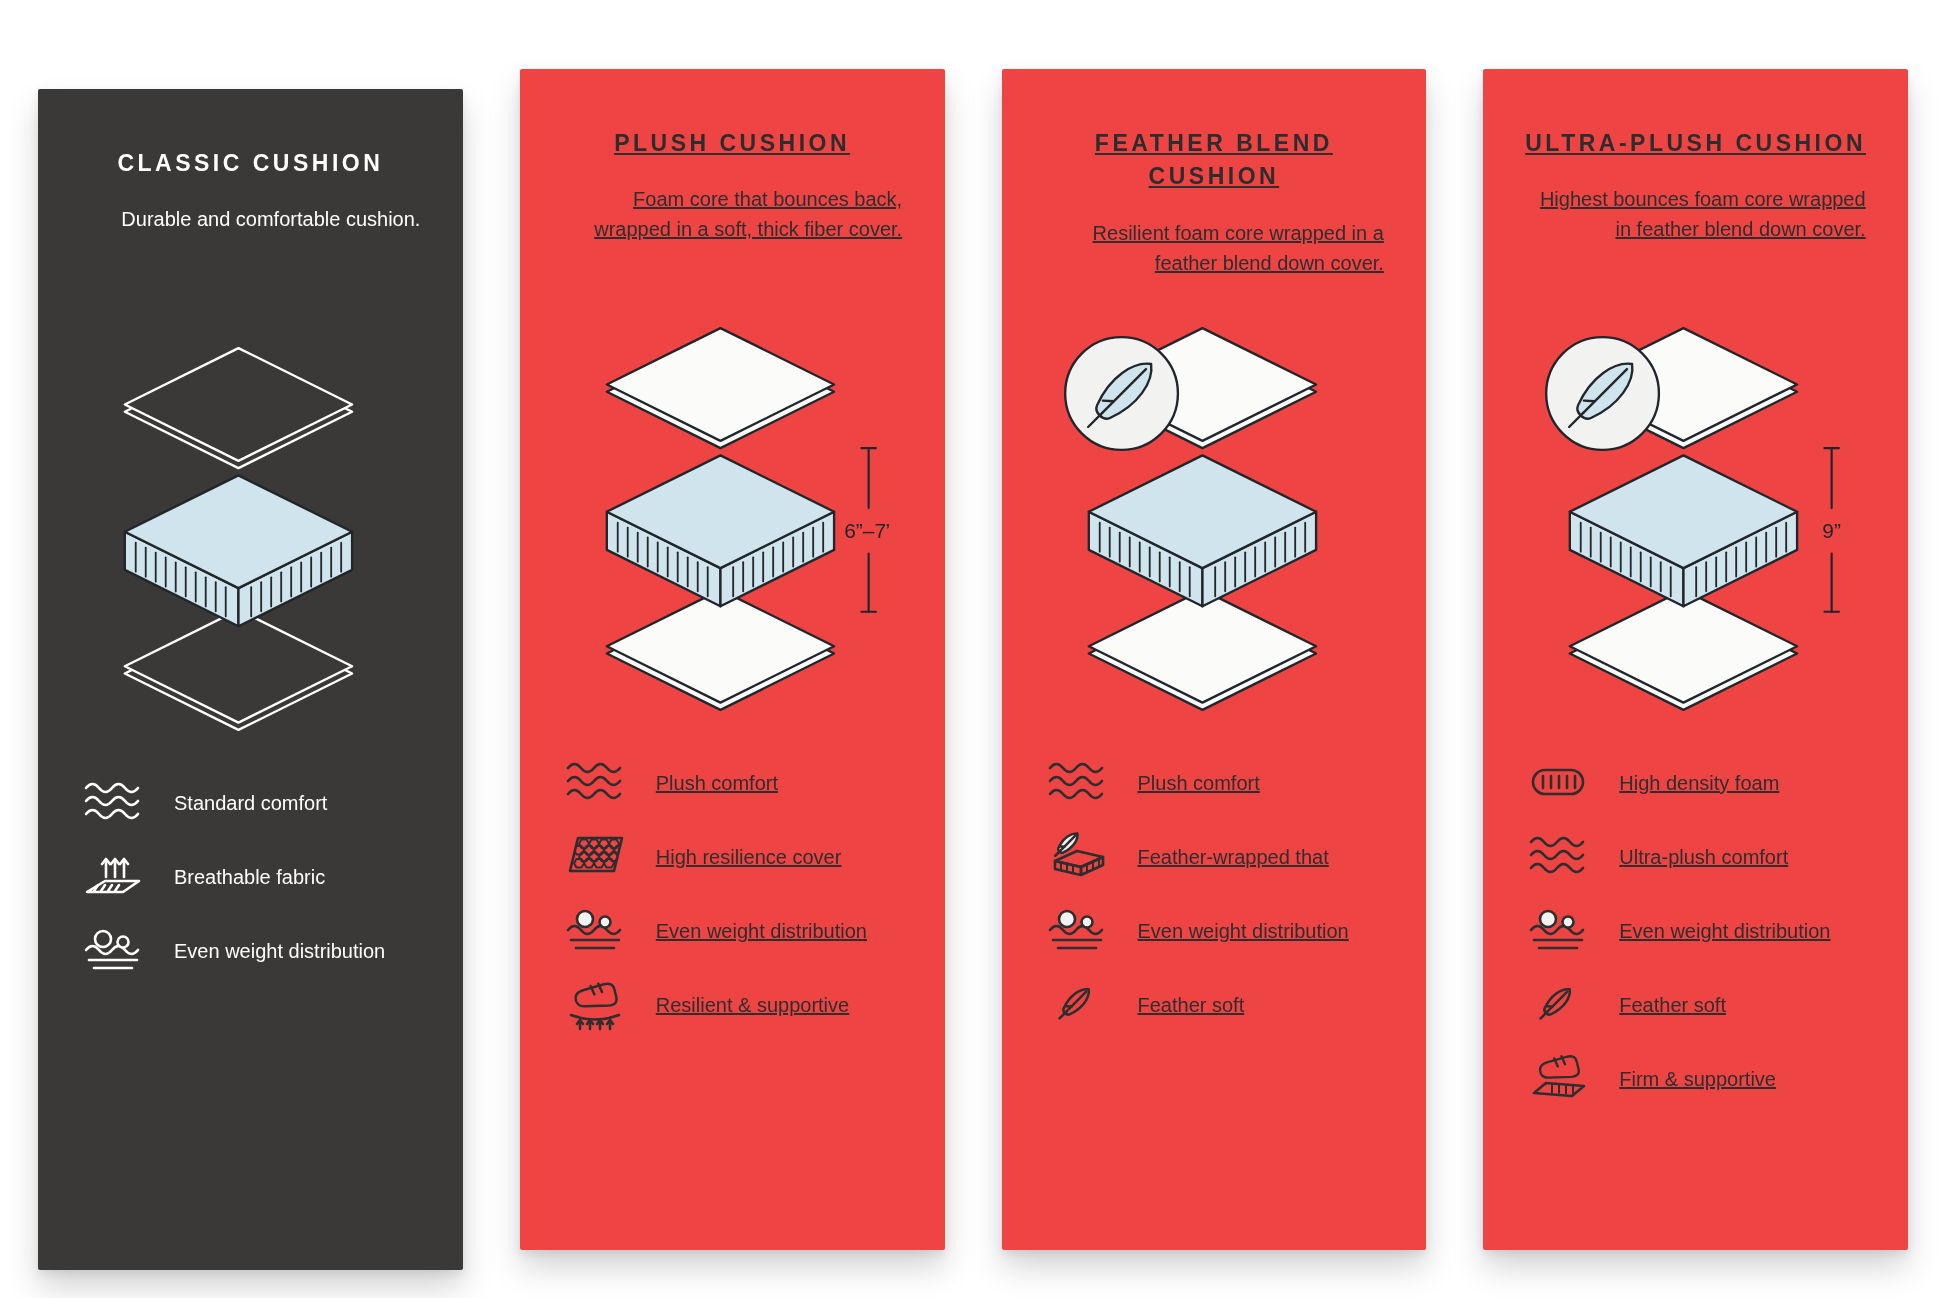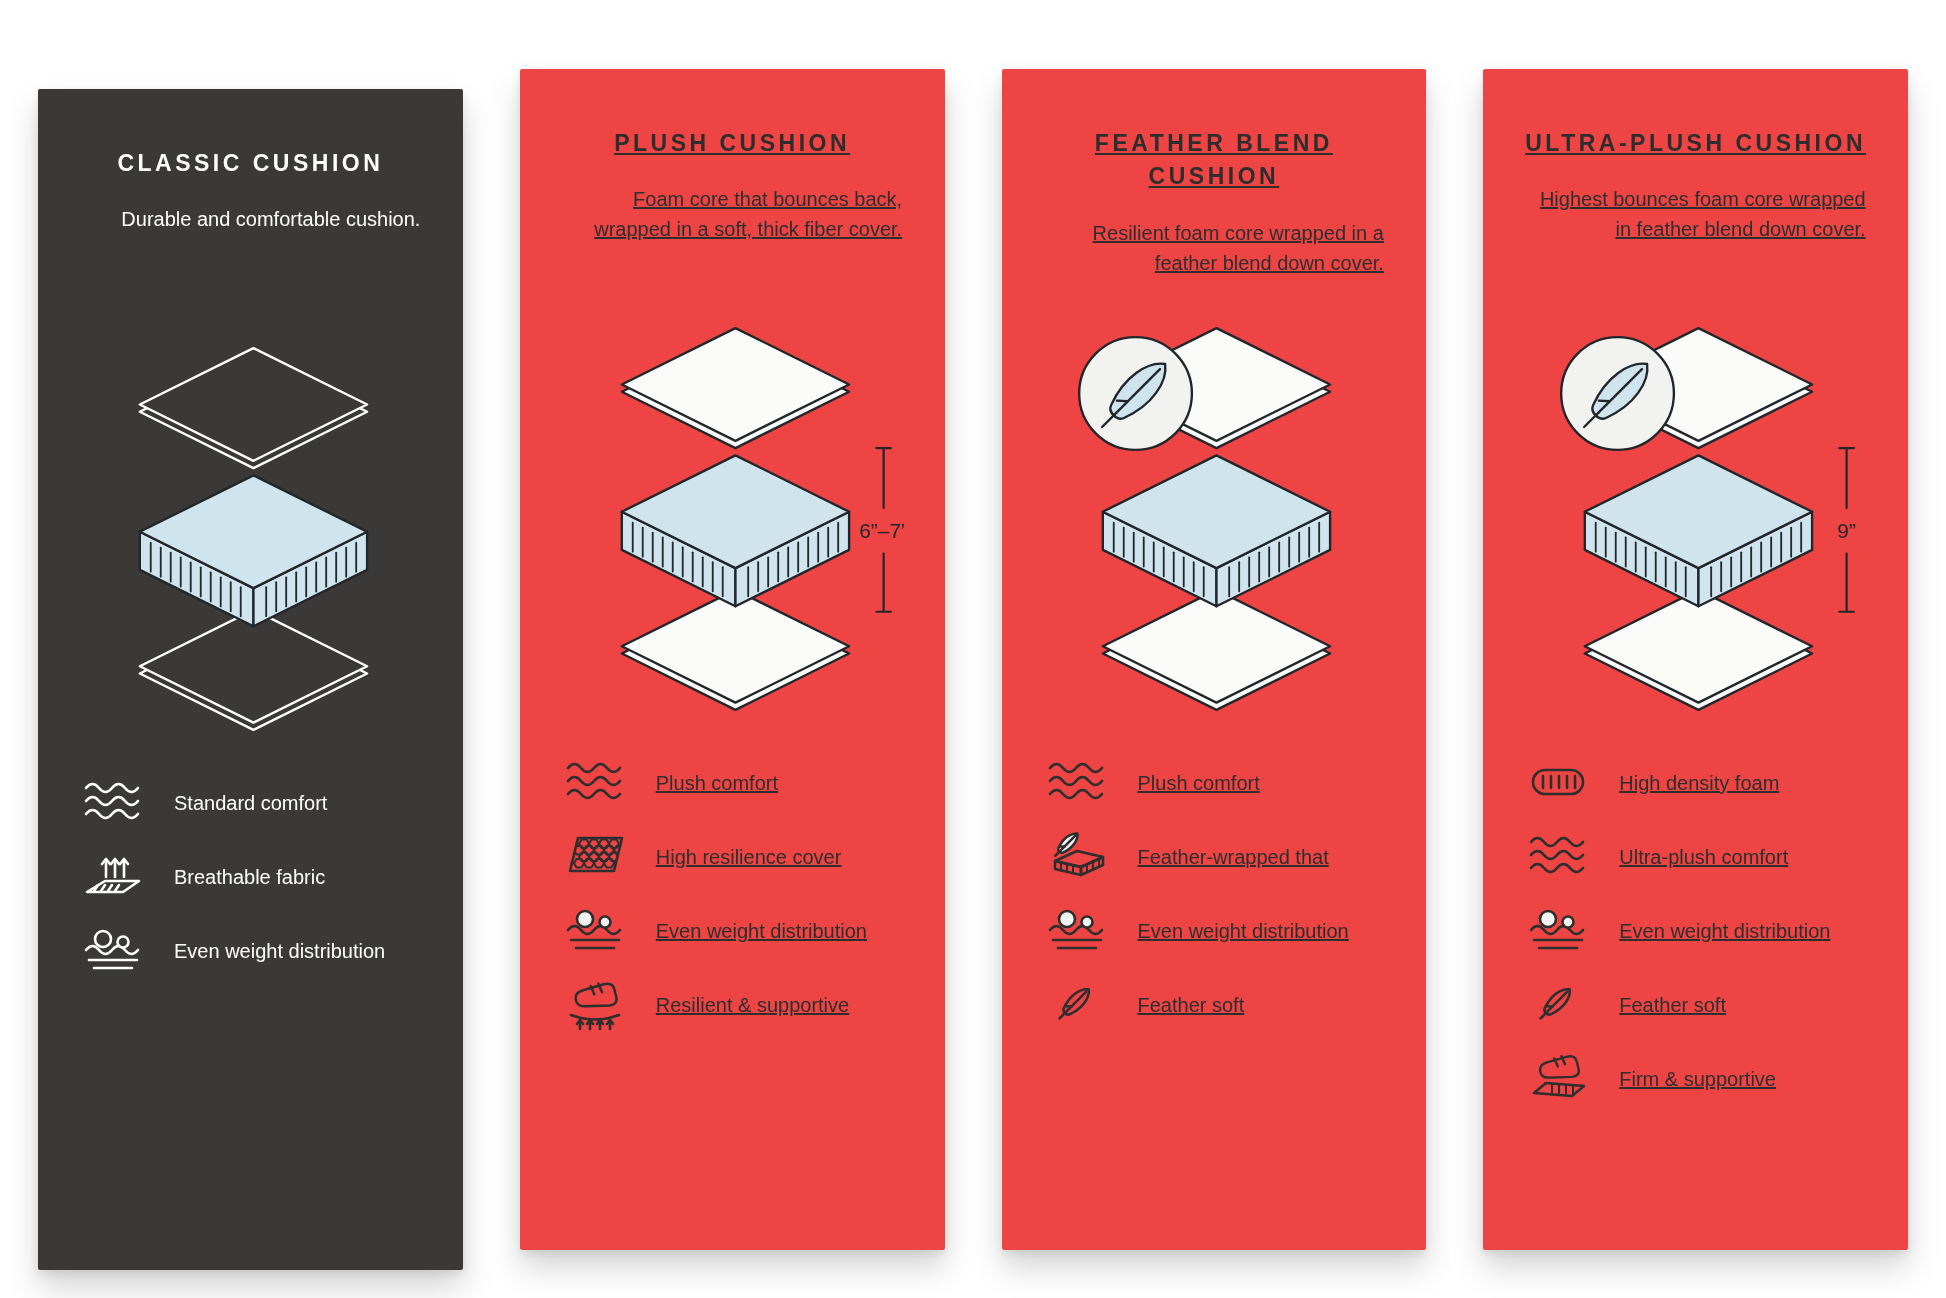--- a/index.html
+++ b/index.html
@@ -13,21 +13,21 @@
                   --panel-bg:#3a3937; --slab-fill:#3a3937; --slab-stroke:#ffffff;
                   --foam-fill:#cfe4ec; --foam-stroke:#21262b; --ink:#ffffff; }
   .panel--light { background:#ef4444; color:#2e2e2e;text-decoration:underline;
                   --panel-bg:#f2f2f0; --slab-fill:#fbfbfa; --slab-stroke:#21262b;
                   --foam-fill:#cfe4ec; --foam-stroke:#21262b; --ink:#21262b; }
   .panel-head { height:206px; }
   .panel-title { margin:14px 0 24px; font-size:23px; font-weight:bold; letter-spacing:3.5px;
                  text-align:center; line-height:1.45; }
   .panel--light .panel-title { color:#2d2d2d; }
   .panel-desc { font-size:20px; line-height:1.5; text-align:right; max-width:340px; margin:0 auto; }
-  .diagram { height:400px; display:flex; align-items:center; justify-content:flex-end; }
+  .diagram { height:400px; display:flex; align-items:center; justify-content:flex-start; }
   .diagram svg { width:330px; height:400px; fill:none; stroke-linecap:round; stroke-linejoin:round;
                  color:var(--ink,#21262b); }
   .features { margin-top:36px; display:flex; flex-direction:column; gap:18px; }
   .feature { display:flex; align-items:center; gap:26px; min-height:56px; }
   .ficon { width:70px; flex:0 0 70px; display:flex; justify-content:center; }
   .ficon svg { width:64px; height:56px; fill:none; stroke:currentColor; stroke-width:2.6;
                stroke-linecap:round; stroke-linejoin:round; }
   .flabel { font-size:20px; line-height:1.3; max-width:230px; }
   .defs-svg { position:absolute; width:0; height:0; }
   .measure-label { font-size:23px; }

